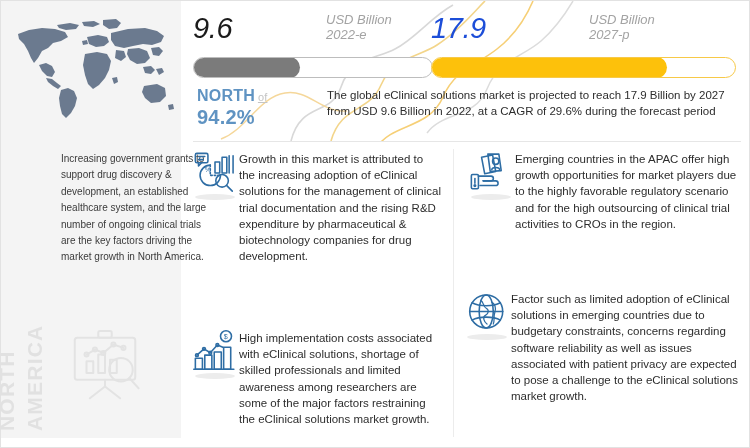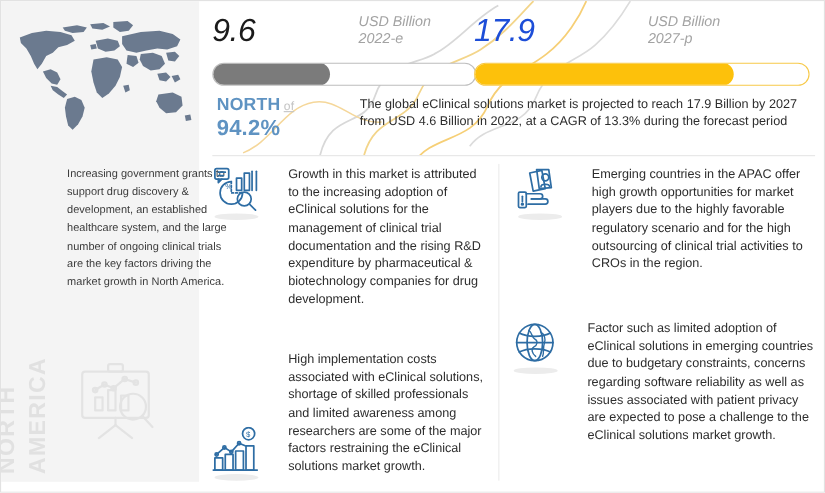--- a/index.html
+++ b/index.html
@@ -182,21 +182,21 @@
     position: absolute;
     left: 452px; top: 148px;
     width: 1px; height: 288px;
     background: #ececec;
   }
 
   
   .card {
     position: absolute;
     display: flex;
-    gap: 25px;
+    gap: 2px;
   }
   .card-icon {
     flex: 0 0 auto;
     width: 44px; height: 44px;
     color: #2e6da4;
     position: relative;
   }
   .card-icon svg { width: 100%; height: 100%; display: block; }
   .icon-shadow {
     position: absolute;
@@ -205,21 +205,21 @@
     border-radius: 50%;
     background: #ececec;
   }
   .card-text {
     font-size: 11.5px;
     line-height: 16.2px;
     color: #2d2d2d;
   }
 
   .card.c1 { left: 192px; top: 150px; width: 248px; }
-  .card.c2 { left: 192px; top: 318px; width: 248px; align-items: flex-end; }
+  .card.c2 { left: 192px; top: 329px; width: 248px; }
   .card.c3 { left: 468px; top: 150px; width: 278px; }
   .card.c4 { left: 464px; top: 290px; width: 278px; justify-content: flex-end; }
 </style>
 </head>
 <body>
 
 <div id="page">
 
   <div class="left-panel">
 
@@ -322,21 +322,21 @@
     </div>
   </div>
 
   <div class="cagr-box">
     <div class="cagr-line1">
       <span>NORTH</span><span class="cagr-of">of</span>
     </div>
     <div class="cagr-line2">94.2%</div>
   </div>
 
-  <div class="summary-text">The global eClinical solutions market is projected to reach 17.9 Billion by 2027 from USD 4.6 Billion in 2022, at a CAGR of 13.3% during the forecast period</div>
+  <div class="summary-text">The global eClinical solutions market is projected to reach 17.9 Billion by 2027 from USD 9.6 Billion in 2022, at a CAGR of 29.6% during the forecast period</div>
 
   <div class="divider-h"></div>
   <div class="divider-v"></div>
 
   <div class="card c1">
     <div class="card-icon">
       <div class="icon-shadow"></div>
       <svg viewBox="0 0 56 56" fill="none" stroke="currentColor" stroke-width="2" stroke-linecap="round" stroke-linejoin="round" xmlns="http://www.w3.org/2000/svg">
         <rect x="3" y="3" width="16" height="12" rx="2"></rect>
         <line x1="7" y1="7" x2="15" y2="7"></line>

